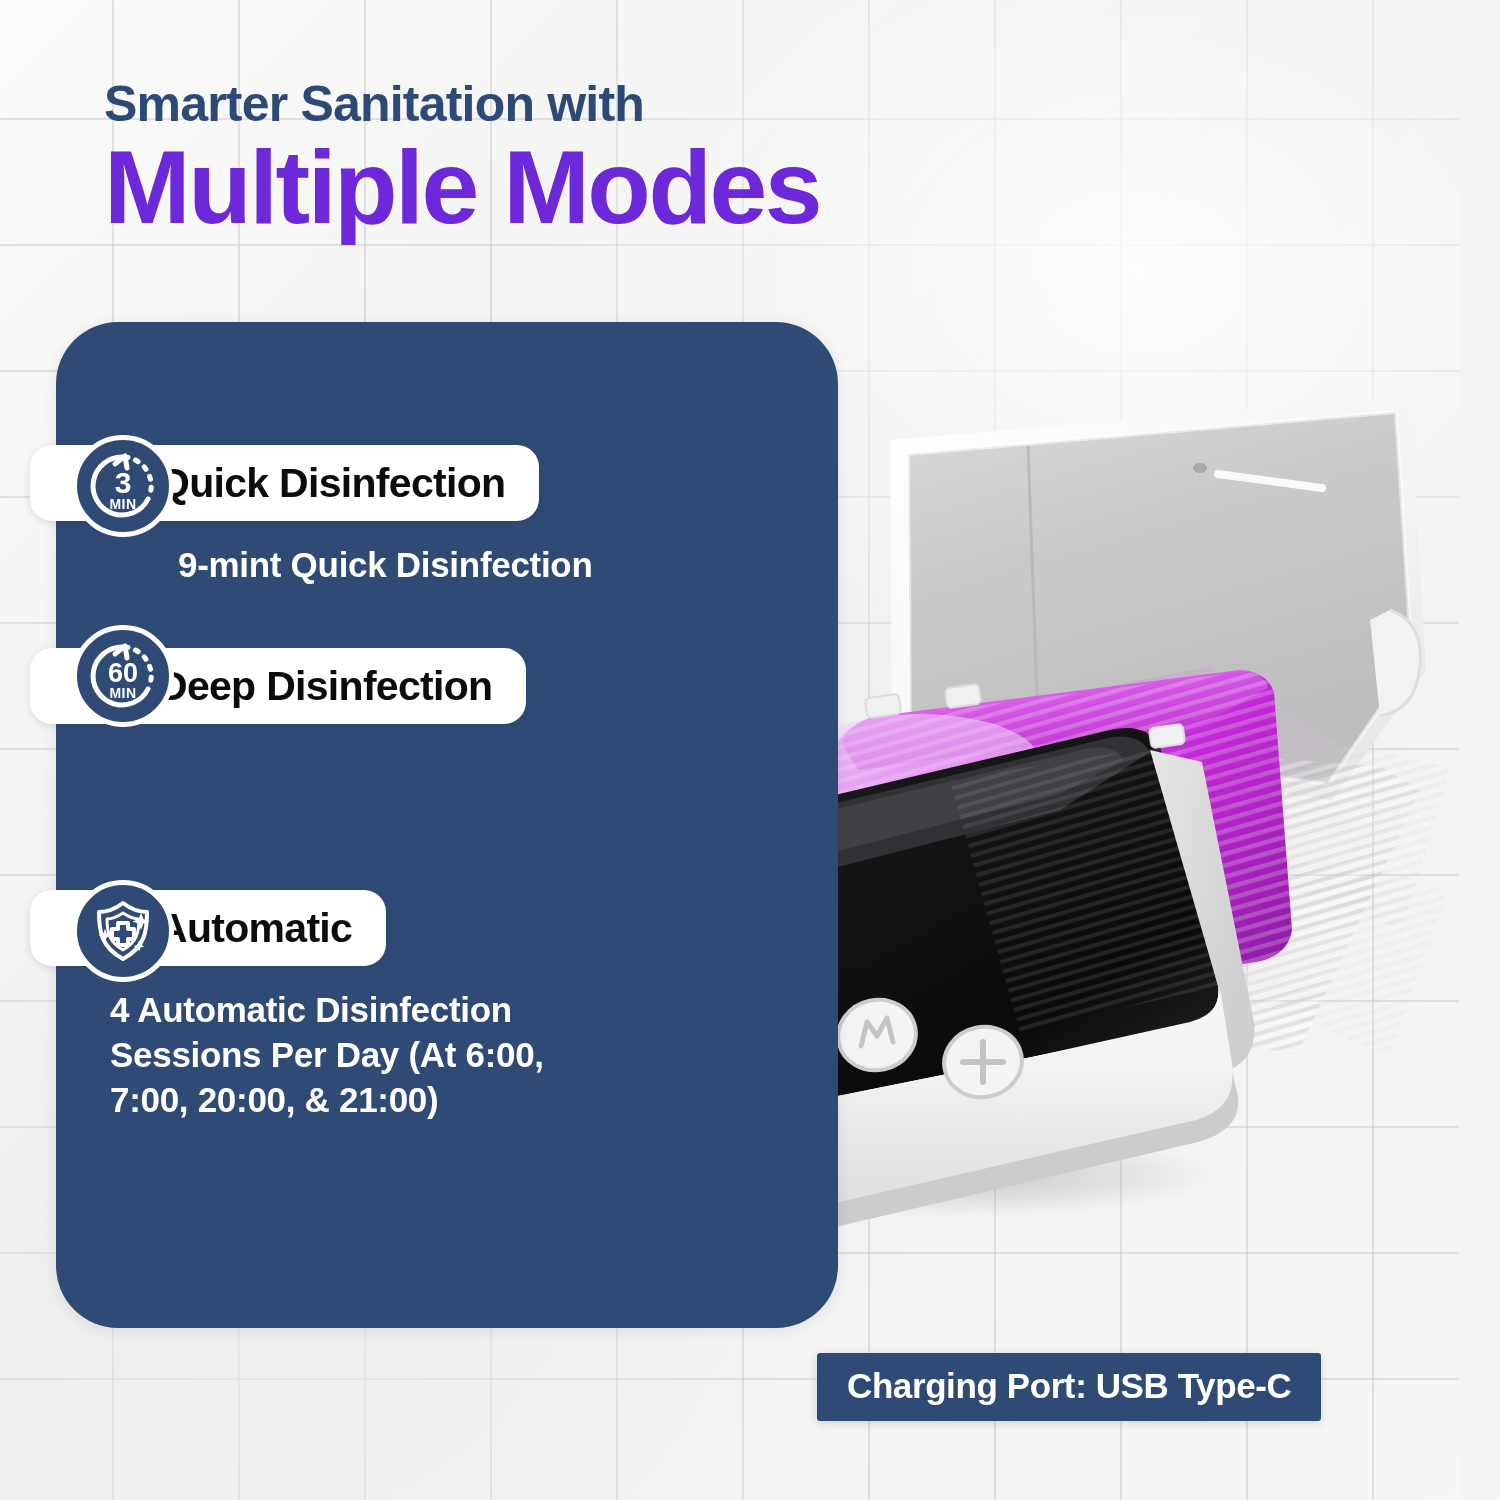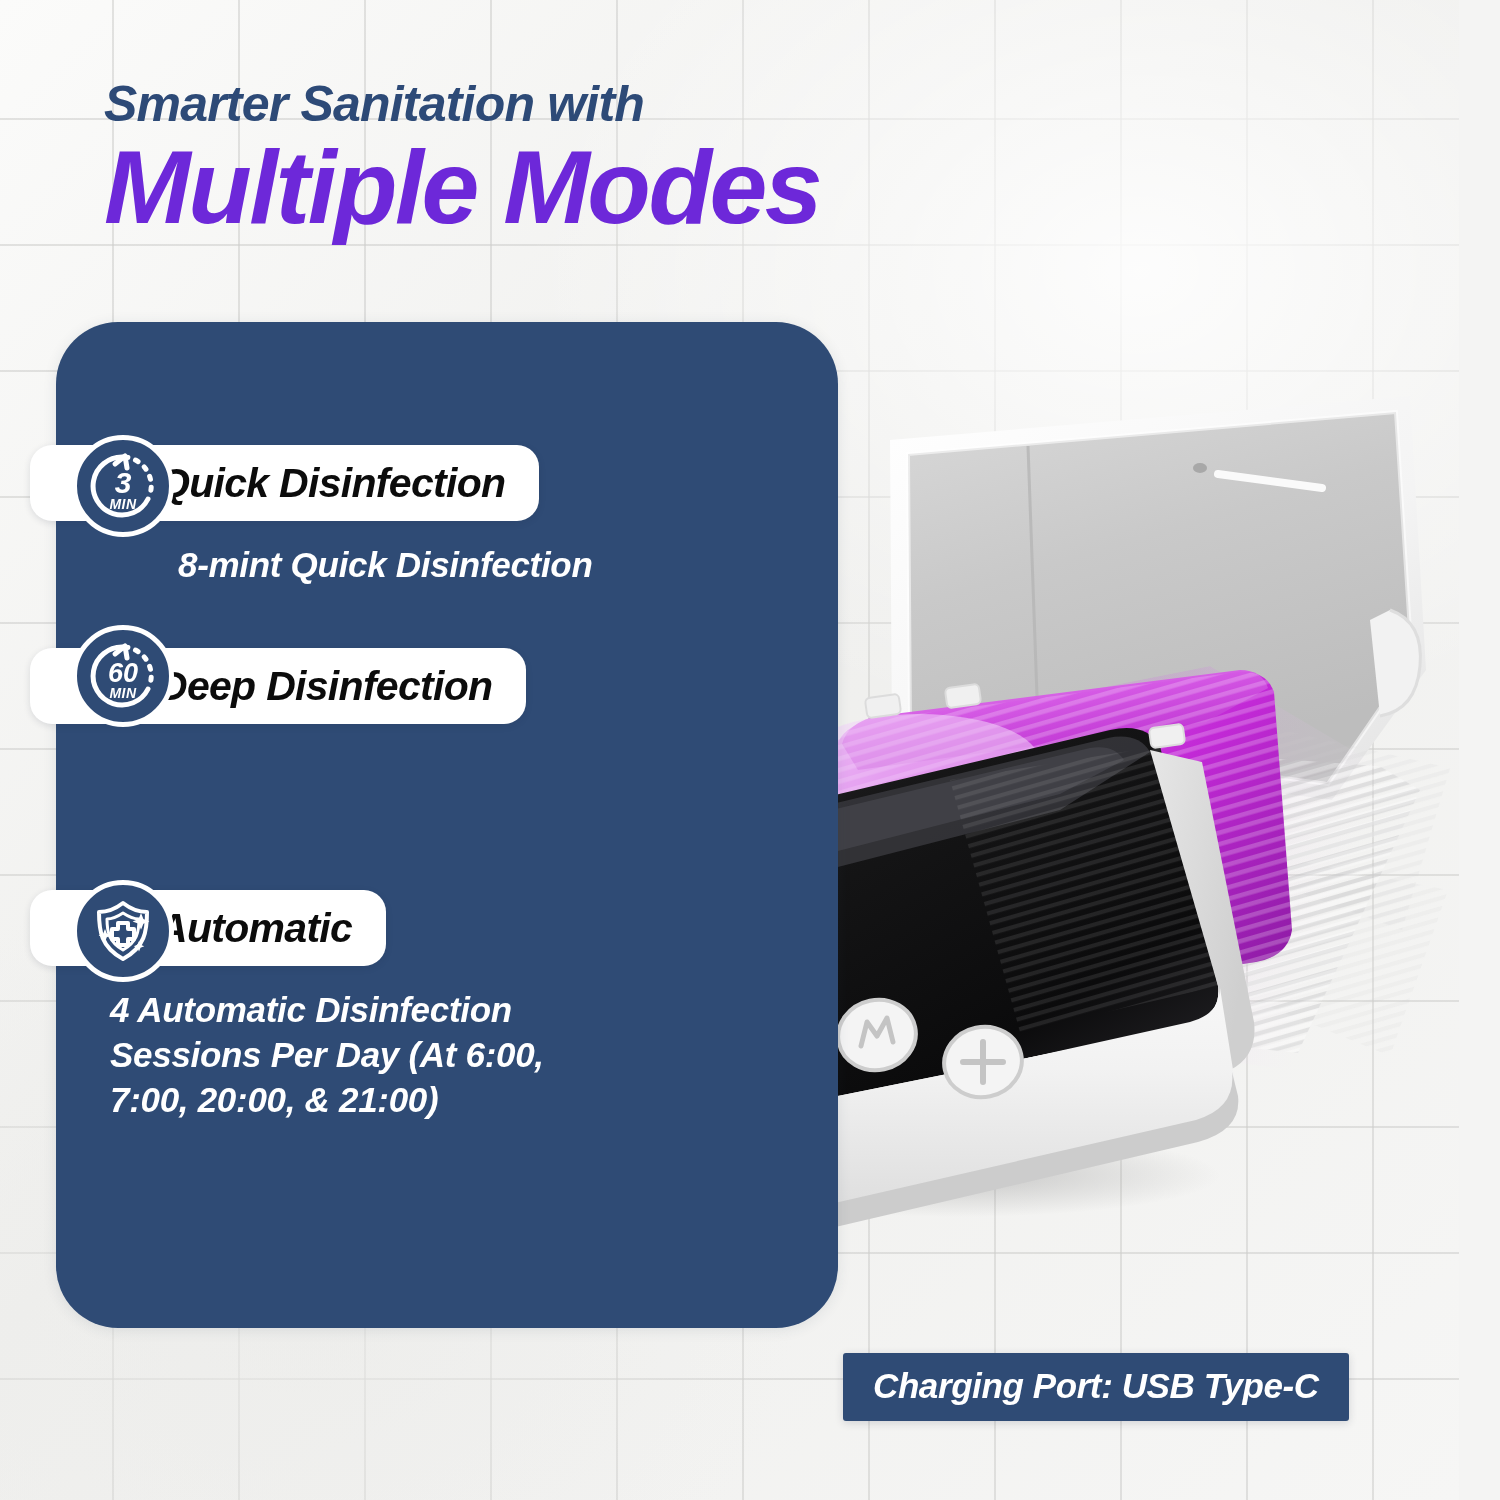--- a/index.html
+++ b/index.html
@@ -13,21 +13,20 @@
     font-family: "Liberation Sans", sans-serif;
     background: #f4f4f3;
   }
 
   .canvas {
     position: relative;
     width: 1459px;
     height: 1500px;
     overflow: hidden;
     background: #f3f3f2;
-    font-style: italic;
   }
 
   
   .tile-bg {
     position: absolute;
     inset: 0;
     background-color: #f4f4f3;
     background-image:
       linear-gradient(to right, rgba(205,205,203,0.55) 0 2px, rgba(0,0,0,0) 2px),
       linear-gradient(to bottom, rgba(205,205,203,0.55) 0 2px, rgba(0,0,0,0) 2px),
@@ -150,21 +149,21 @@
   }
   .feature-3 .feature-desc {
     margin-left: 110px;
     max-width: 520px;
   }
   .feature-2 .feature-desc { margin-left: 168px; }
 
   
   .charge-badge {
     position: absolute;
-    left: 843px;
+    left: 817px;
     top: 1353px;
     background: #2f4b75;
     padding: 15px 30px 18px 30px;
     border-radius: 3px;
     box-shadow: 0 2px 8px rgba(30,40,60,0.16);
   }
   .charge-badge-text {
     font-size: 35px;
     font-weight: 800;
     color: #ffffff;
@@ -366,21 +365,21 @@
   </div>
 
   <div class="panel"></div>
 
   <div class="feature-list">
 
     <div class="feature feature-1">
       <div class="pill">
         <span class="pill-title">Quick Disinfection</span>
       </div>
-      <div class="feature-desc">8-mint Quick Disinfection</div>
+      <div class="feature-desc">9-mint Quick Disinfection</div>
     </div>
     <div class="badge badge-1">
       <svg width="78" height="78" viewBox="0 0 78 78">
 
         <path d="M39,10 A29,29 0 1 0 64,52" fill="none" stroke="#ffffff" stroke-width="5" stroke-linecap="round"></path>
 
         <path d="M41,10 A29,29 0 0 1 65,50" fill="none" stroke="#ffffff" stroke-width="5" stroke-linecap="round" stroke-dasharray="3 8"></path>
 
         <path d="M31,17 L41,9 L43,21" fill="none" stroke="#ffffff" stroke-width="5" stroke-linecap="round" stroke-linejoin="round"></path>
         <text x="39" y="46" text-anchor="middle" fill="#ffffff" font-family="Liberation Sans, sans-serif" font-size="30" font-weight="700">3</text>

